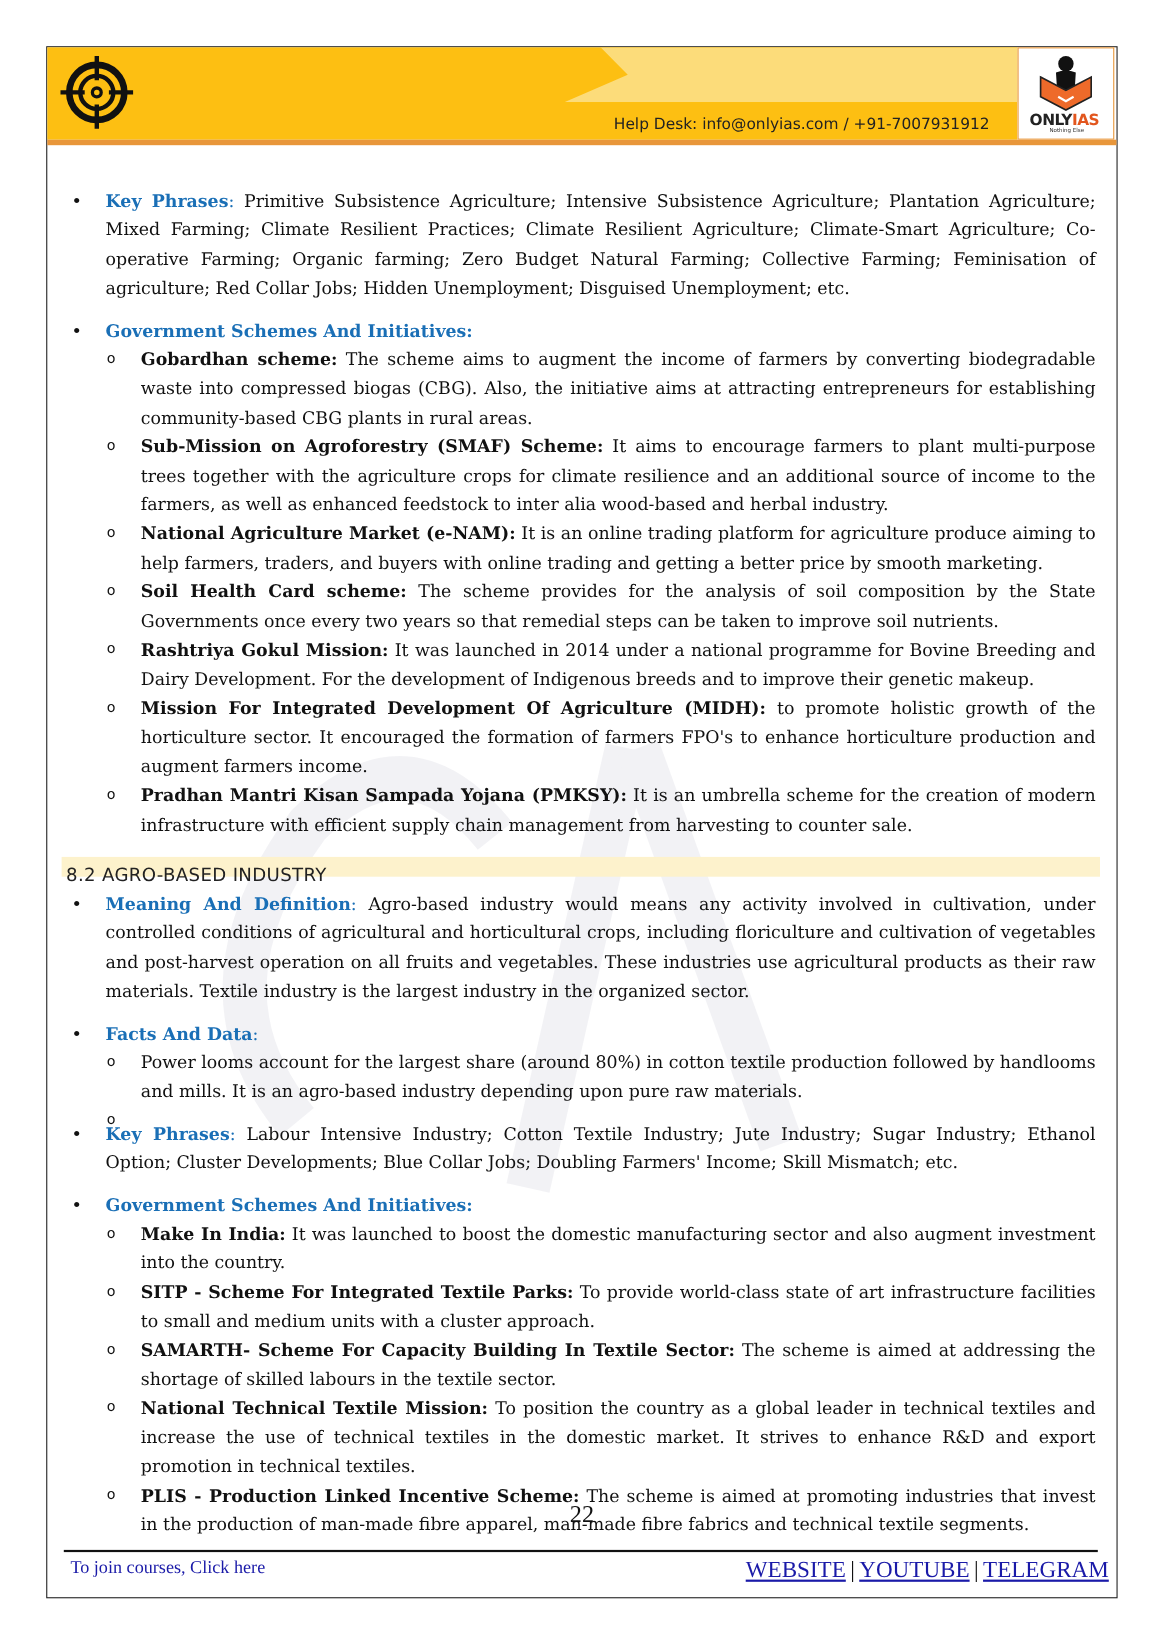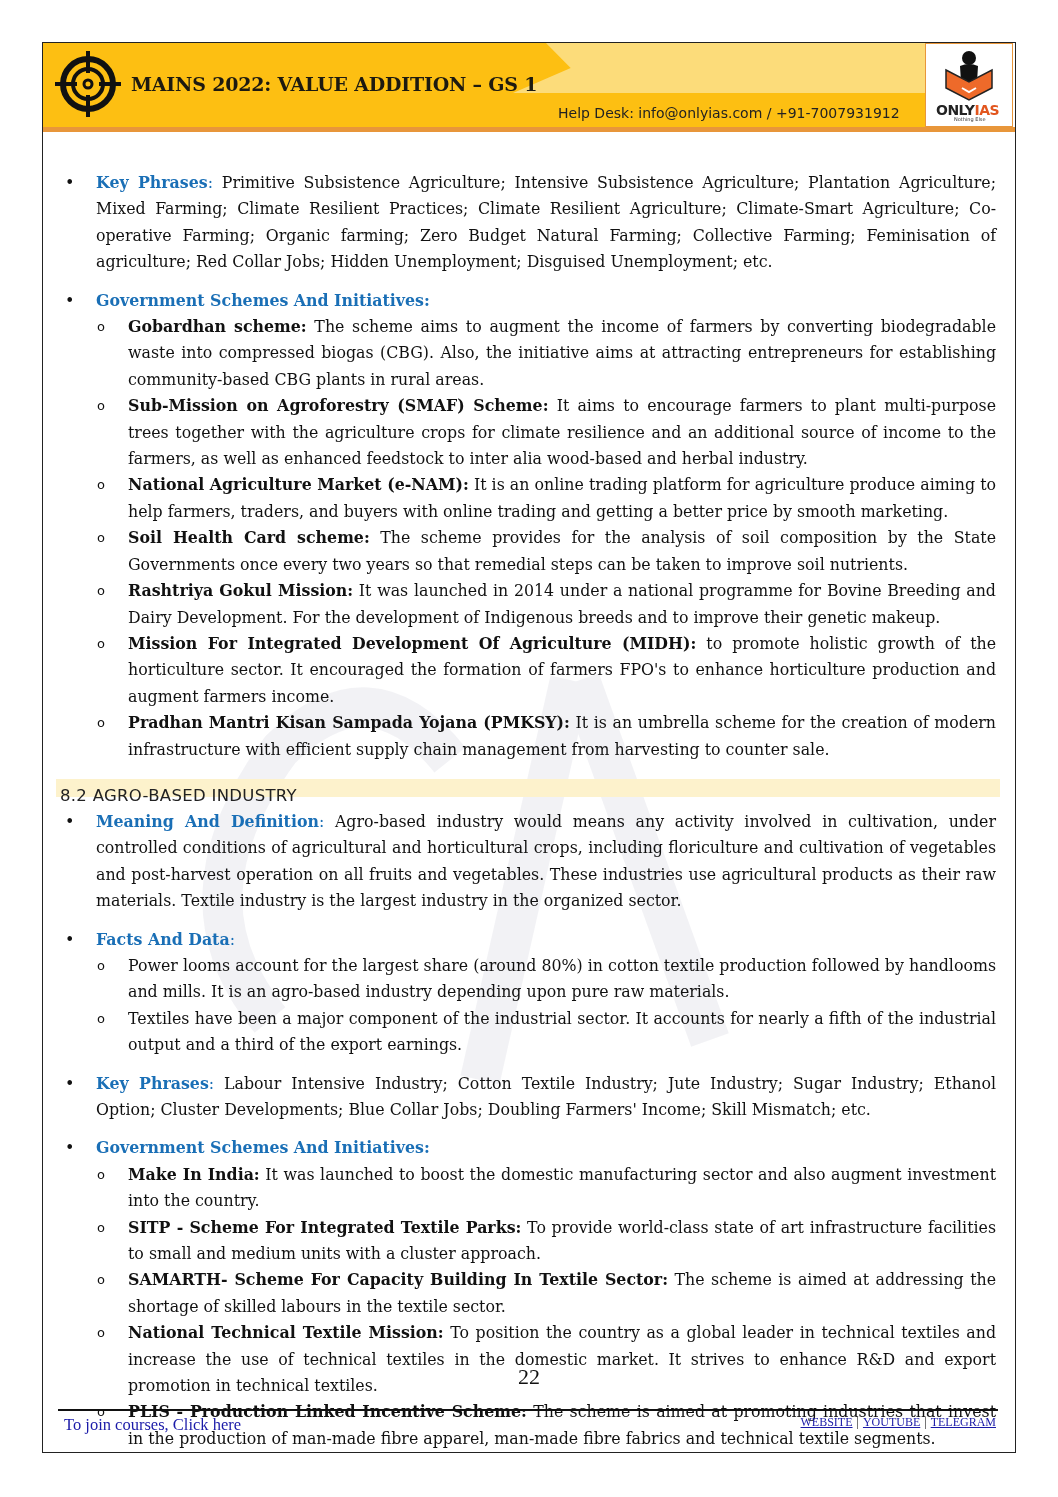--- a/index.html
+++ b/index.html
@@ -40,21 +40,21 @@
   .section-head { margin: 16px 0 4px -6px; background: #fdf2cc; height: 18px; line-height: 33px;
                   padding-left: 4px; font-family: "DejaVu Sans", sans-serif; font-size: 16.5px; color: #222;
                   width: 940px; letter-spacing: 0.3px; }
 
   
   .footer-line { position: absolute; left: 58px; top: 1409px; width: 940px; height: 2px; background: #111; }
   .footer-left { position: absolute; left: 64px; top: 1415px; font-size: 16.5px; color: #1a1aa8;
                  font-family: "Liberation Serif", serif; }
   .footer-page { position: absolute; left: 518px; top: 1364px; font-size: 22px; color: #111;
                  font-family: "Liberation Serif", serif; }
-  .footer-right { position: absolute; right: 62px; top: 1415px; font-size: 12px; color: #1a1aa8;
+  .footer-right { position: absolute; right: 50px; top: 1415px; font-size: 21px; color: #1a1aa8;
                   font-family: "Liberation Serif", serif; }
   .footer-right a { color: #1a1aa8; text-decoration: underline; }
   .footer-right .sep { color: #111; margin: 0 4px; }
 </style>
 </head>
 <body>
 
 <div class="page-frame"></div>
 
 <div class="header">
@@ -63,21 +63,20 @@
   <div class="hdr-orange-line"></div>
   <svg class="target-icon" viewBox="0 0 70 70">
     <circle cx="35" cy="35" r="25" fill="none" stroke="#111" stroke-width="6"></circle>
     <circle cx="35" cy="35" r="15" fill="none" stroke="#111" stroke-width="4"></circle>
     <circle cx="35" cy="35" r="4" fill="none" stroke="#111" stroke-width="3"></circle>
     <line x1="35" y1="2" x2="35" y2="24" stroke="#111" stroke-width="4"></line>
     <line x1="35" y1="46" x2="35" y2="68" stroke="#111" stroke-width="4"></line>
     <line x1="2" y1="35" x2="24" y2="35" stroke="#111" stroke-width="4"></line>
     <line x1="46" y1="35" x2="68" y2="35" stroke="#111" stroke-width="4"></line>
   </svg>
-  <div class="hdr-title">MAINS 2022: VALUE ADDITION – GS 1</div>
   <div class="hdr-help">Help Desk: info@onlyias.com / +91-7007931912</div>
   <div class="logo-box">
     <svg style="position:absolute;left:14px;top:4px;" width="58" height="54" viewBox="0 0 58 54">
       <circle cx="29" cy="10" r="7" fill="#111"></circle>
       <path d="M20 18 Q29 14 38 18 L37 34 L21 34 Z" fill="#111"></path>
       <path d="M6 22 L29 34 L52 22 L52 40 L29 52 L6 40 Z" fill="#ee6a2a" stroke="#222" stroke-width="1.5"></path>
       <path d="M22 40 L29 44 L36 40" fill="none" stroke="#fff" stroke-width="2"></path>
     </svg>
     <div class="logo-text"><span>ONLY</span><span class="ias">IAS</span></div>
     <div class="logo-sub">Nothing Else</div>
@@ -111,21 +110,21 @@
   <div class="section-head">8.2 AGRO-BASED INDUSTRY</div>
 
   <div class="bullet">
     <span class="lbl">Meaning And Definition</span><span class="colon">:</span><span> Agro-based industry would means any activity involved in cultivation, under controlled conditions of agricultural and horticultural crops, including floriculture and cultivation of vegetables and post-harvest operation on all fruits and vegetables. These industries use agricultural products as their raw materials. Textile industry is the largest industry in the organized sector.</span>
   </div>
 
   <div class="bullet">
     <span class="lbl">Facts And Data</span><span class="colon">:</span>
   </div>
   <div class="sub"><span class="o">o</span><span>Power looms account for the largest share (around 80%) in cotton textile production followed by handlooms and mills. It is an agro-based industry depending upon pure raw materials.</span></div>
-  <div class="sub"><span class="o">o</span><span>Textiles have been a major component of the industrial sector. It accounts for nearly a fifth of the industrial output and a third of the export earnings.</span></div>
+  <div class="sub"><span class="o">o</span></div>
 
   <div class="bullet">
     <span class="lbl">Key Phrases</span><span class="colon">:</span><span> Labour Intensive Industry; Cotton Textile Industry; Jute Industry; Sugar Industry; Ethanol Option; Cluster Developments; Blue Collar Jobs; Doubling Farmers' Income; Skill Mismatch; etc.</span>
   </div>
 
   <div class="bullet">
     <span class="lbl">Government Schemes And Initiatives:</span>
   </div>
   <div class="sub"><span class="o">o</span><span class="b">Make In India:</span><span> It was launched to boost the domestic manufacturing sector and also augment investment into the country.</span></div>
   <div class="sub"><span class="o">o</span><span class="b">SITP - Scheme For Integrated Textile Parks:</span><span> To provide world-class state of art infrastructure facilities to small and medium units with a cluster approach.</span></div>

